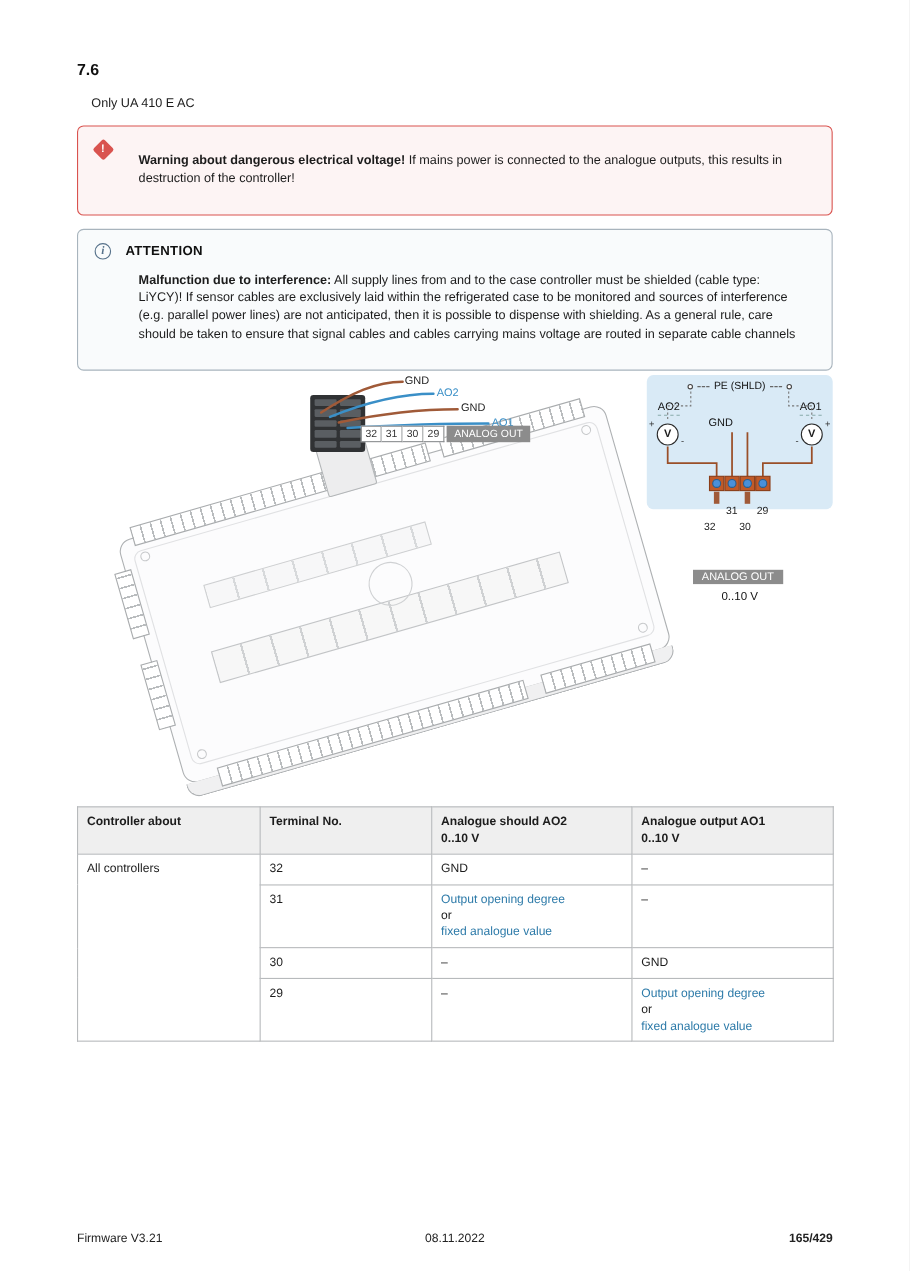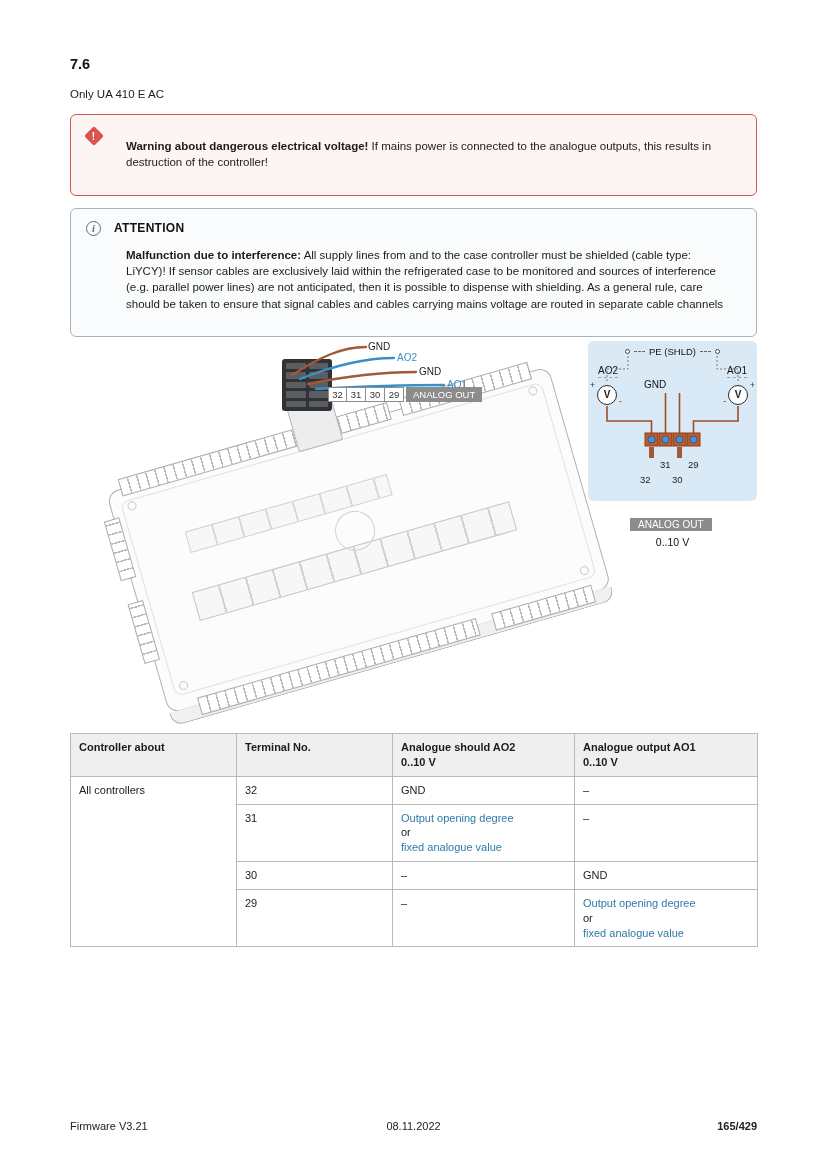--- a/index.html
+++ b/index.html
@@ -10,21 +10,21 @@
     font-family:"Liberation Sans","DejaVu Sans",sans-serif; color:#1c1c1c;
   }
   .content { padding:0 70px; }
 
   
   .logo { margin-top:38px; font-size:31px; font-weight:700; color:#6f7173; letter-spacing:-0.5px; line-height:36px; }
 
   
   .heading { margin:56px 0 0; font-size:14.5px; font-weight:700; color:#111; display:flex; gap:15px; }
 
-  .intro { margin:16px 0 0; font-size:11.5px; }
+  .intro { margin:16px 13px 0; font-size:11.5px; }
 
   
   .notice { position:relative; border-radius:6px; padding:11px 16px 12px 43px; }
   .danger-box { margin-top:14px; border:1px solid var(--danger,#d9534f); background:var(--danger-bg,#fdf4f4); }
   .attention-box { margin-top:12px; border:1px solid var(--attention-border,#a8b4bd); background:var(--attention-bg,#f9fbfc); }
   .notice-title { margin:1px 0 9px; font-size:12px; font-weight:700; letter-spacing:.3px; color:#111; }
   .notice-body { margin:12px; font-size:11.5px; line-height:1.42; }
   .icon-danger { position:absolute; left:16px; top:14px; width:14px; height:14px; background:var(--danger,#d9534f);
     transform:rotate(45deg); border-radius:2px; display:flex; align-items:center; justify-content:center; }
   .icon-danger i { transform:rotate(-45deg); color:#fff; font-weight:700; font-size:10px; font-style:normal; }
@@ -64,21 +64,21 @@
   .wlabel { position:absolute; font-size:10px; color:#222; line-height:12px; }
   .wlabel.blue { color:var(--wire-blue,#3a8fc7); }
 
   .tstrip { position:absolute; left:258px; top:46px; display:flex; align-items:center; }
   .tnum { width:19px; height:15px; line-height:13px; border:1px solid #8a8d8f; border-left:none; text-align:center;
     font-size:9.5px; background:#fff; color:#333; }
   .tnum:first-child { border-left:1px solid #8a8d8f; }
   .aout { background:var(--tag-gray,#8c8c8c); color:#fff; font-size:9.5px; line-height:15px; padding:0 7px; margin-left:2px; height:15px; }
 
   
-  .panel { position:absolute; left:518px; top:0; width:169px; height:160px; background:var(--panel-blue,#d9eaf6); border-radius:6px; }
+  .panel { position:absolute; left:518px; top:0; width:169px; height:122px; background:var(--panel-blue,#d9eaf6); border-radius:6px; }
   .pe-row { position:absolute; top:5px; left:0; right:0; display:flex; justify-content:center; align-items:center; gap:4px;
     font-size:9.5px; color:#111; }
   .pe-circ { width:5px; height:5px; border:1px solid #444; border-radius:50%; background:#fff; }
   .pe-dash { width:11px; height:0; border-top:1px dashed #666; }
   .ao-lbl { position:absolute; top:24px; font-size:10px; color:#111; border-bottom:1px dashed #8aa; padding-bottom:1px; }
   .meter { position:absolute; top:44px; width:20px; height:20px; border:1.6px solid #2a2a2a; border-radius:50%; background:#fff;
     display:flex; align-items:center; justify-content:center; font-size:10px; font-weight:700; }
   .meter i { font-style:normal; }
   .sign { position:absolute; font-size:8.5px; color:#333; }
   .gnd-lbl { position:absolute; left:56px; top:38px; font-size:10px; color:#111; }

